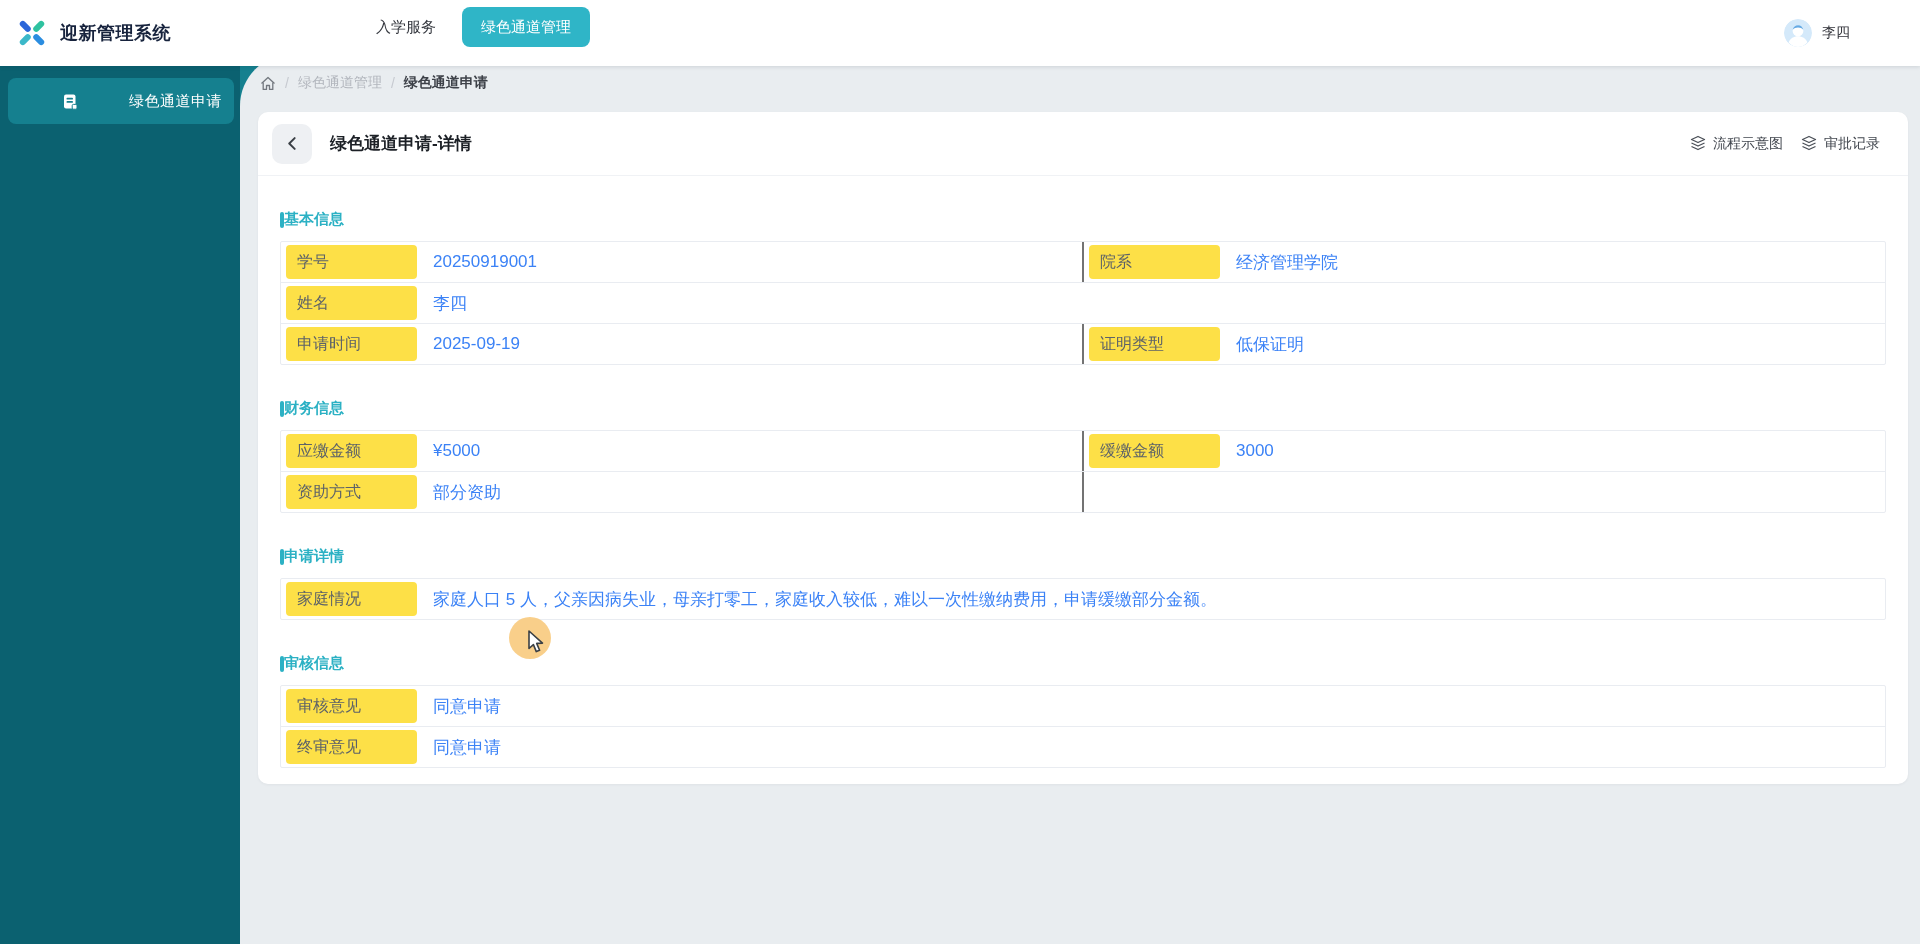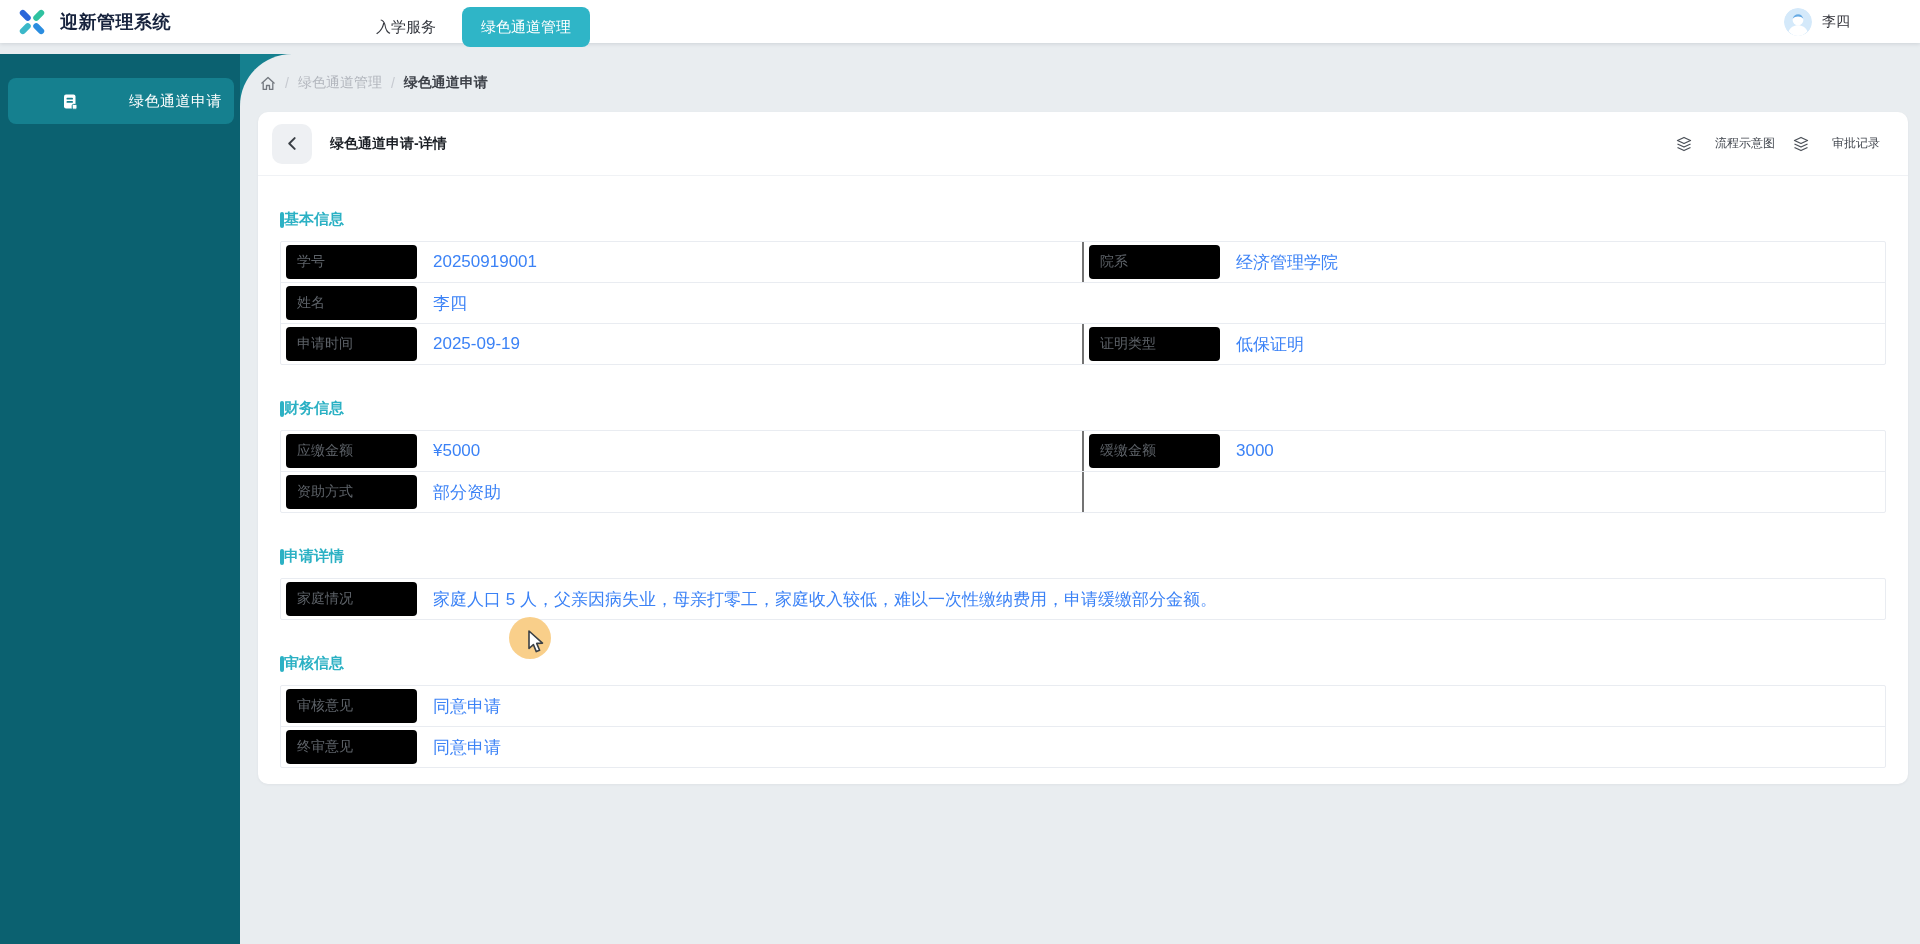--- a/index.html
+++ b/index.html
@@ -7,21 +7,21 @@
   body {
     position: relative;
     font-family: "Liberation Sans", "DejaVu Sans", sans-serif;
     background: #e9edf0;
     overflow: hidden;
     color: #303138;
   }
 
   
   .navbar {
-    position: absolute; top:0; left:0; width:1920px; height:43px;
+    position: absolute; top:0; left:0; width:1920px; height:66px;
     background:#ffffff; display:flex; align-items:center;
     box-shadow: 0 1px 4px rgba(0,21,41,.12);
     z-index: 20;
   }
   .logo { margin-left:14px; width:36px; height:36px; flex:0 0 auto; }
   .app-title { margin-left:10px; font-size:18px; font-weight:bold; color:#17233d; letter-spacing:.5px; }
   .nav-items { position:absolute; left:376px; top:0; height:54px; display:flex; align-items:center; gap:26px; }
   .nav-link { font-size:15px; color:#35383f; cursor:pointer; }
   .nav-btn {
     background:#2fb5c7; color:#fff; font-size:15px;
@@ -63,39 +63,39 @@
     padding-bottom:16px;
   }
   .card-header {
     height:64px; display:flex; align-items:center;
     padding:0 28px 0 14px; border-bottom:1px solid #f0f2f5;
   }
   .back-btn {
     width:40px; height:40px; border-radius:10px; background:#eef0f3;
     display:flex; align-items:center; justify-content:center; cursor:pointer;
   }
-  .card-title { margin-left:18px; font-size:14px; font-weight:bold; color:#1c2026; }
+  .card-title { margin-left:18px; font-size:17px; font-weight:bold; color:#1c2026; }
   .header-actions { margin-left:auto; display:flex; align-items:center; gap:18px; }
-  .h-action { display:flex; align-items:flex-end; gap:23px; font-size:12px; color:#42474f; cursor:pointer; }
+  .h-action { display:flex; align-items:flex-start; gap:7px; font-size:14px; color:#42474f; cursor:pointer; }
 
   .card-body { padding:0 22px; }
   .section-title { display:flex; align-items:center; padding:34px 0 12px; }
   .tbar { width:4px; height:16px; border-radius:2px; background:#2cb1c4; }
   .ttext { font-size:15px; font-weight:bold; color:#2cb1c4; }
 
   .tbl { border:1px solid #e9ecf1; border-radius:2px; background:#fff; }
   .trow { display:flex; border-bottom:1px solid #e9ecf1; }
   .trow:last-child { border-bottom:none; }
   .tcell { flex:1 1 0; display:flex; height:40px; min-width:0; align-items:center; }
   .tcell + .tcell { border-left:2px solid #737373; }
   .chip {
     width:131px; flex:0 0 131px; height:34px; margin-left:5px;
-    background:#000000; border-radius:4px;
+    background:#fde047; border-radius:4px;
     display:flex; align-items:center; padding-left:11px;
-    font-size:14px; color:#5d6268;
+    font-size:16px; color:#5d6268;
   }
   .tval { display:flex; align-items:center; padding-left:16px; font-size:17px; color:#3b82f6; white-space:nowrap; overflow:hidden; }
 
   .attach-tbl { margin-top:22px; }
   .file-val { display:flex; align-items:center; gap:8px; padding-left:16px; }
   .word-badge {
     width:25px; height:25px; border-radius:6px; background:#4a86f5; color:#fff;
     font-size:13px; font-weight:bold; display:flex; align-items:center; justify-content:center;
   }
   .file-link { font-size:14px; color:#5a8af2; text-decoration:none; cursor:pointer; }

